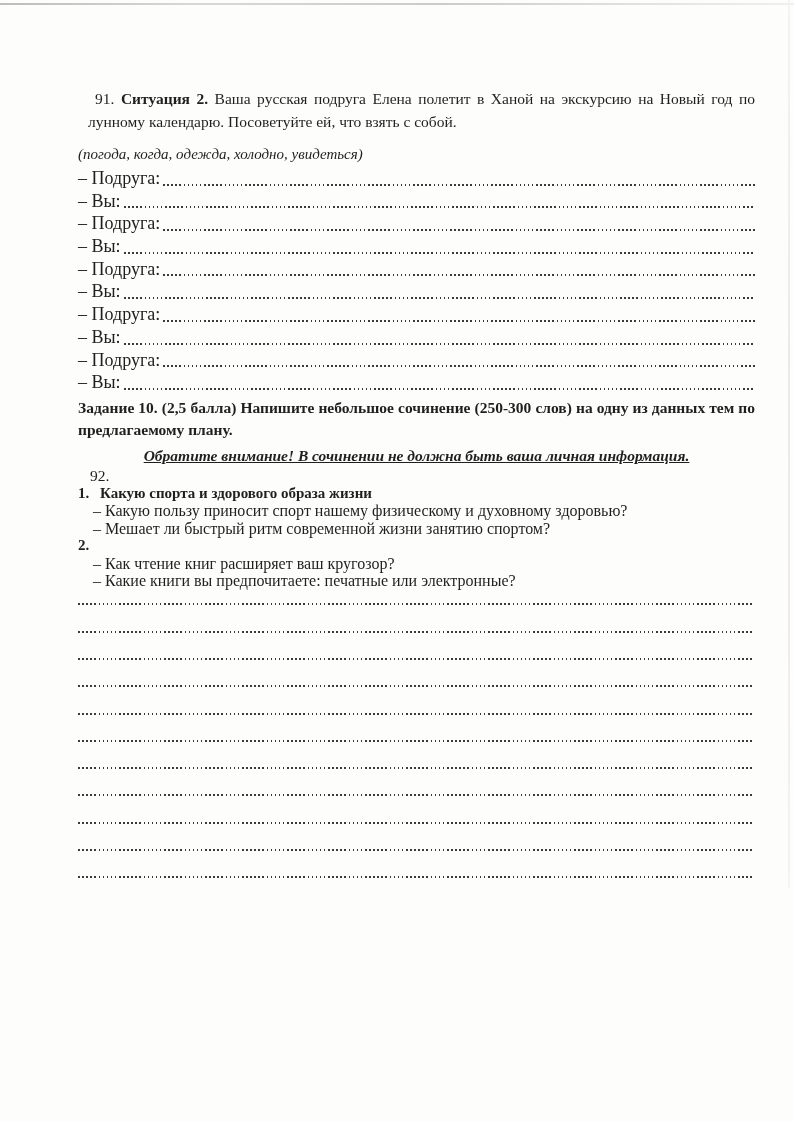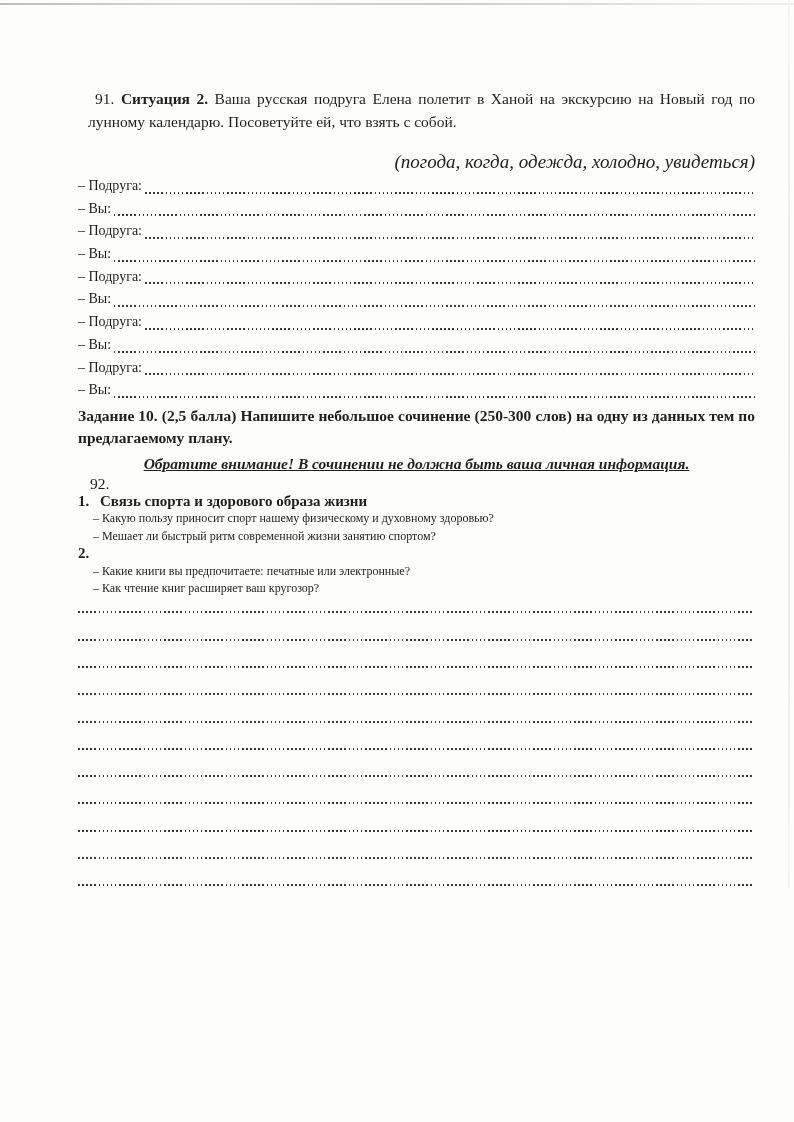--- a/index.html
+++ b/index.html
@@ -41,34 +41,34 @@
     width: 677px;
   }
   .para91 {
     margin: 0 0 0 10px;
     text-align: justify;
     text-indent: 7px;
     font-size: 15.5px;
     line-height: 22.5px;
   }
   .hint {
-    margin-top: 18px;
-    text-align: right;
+    margin-top: 10px;
+    text-align: left;
     font-style: italic;
-    font-size: 19px;
+    font-size: 15px;
     line-height: 22px;
   }
   .dialogue {
     margin-top: 2px;
   }
   .drow {
     display: flex;
     align-items: baseline;
     height: 22.7px;
-    font-size: 14px;
+    font-size: 18px;
     line-height: 22.7px;
   }
   .dlabel {
     white-space: pre;
     flex: 0 0 auto;
   }
   .leader {
     flex: 1 1 auto;
     position: relative;
     align-self: stretch;
@@ -108,21 +108,21 @@
     display: flex;
     font-weight: bold;
     font-size: 15px;
     line-height: 17.4px;
   }
   .tnum {
     flex: 0 0 22px;
   }
   .questions {
     margin-left: 15px;
-    font-size: 12px;
+    font-size: 16px;
     line-height: 17.4px;
   }
   .writing-lines {
     margin-top: 12px;
   }
   .write-line {
     position: relative;
     height: 27.3px;
   }
   .write-line::after {
@@ -201,34 +201,34 @@
     <p class="task10">Задание 10. (2,5 балла) Напишите небольшое сочинение (250-300 слов) на одну из данных тем по предлагаемому плану.</p>
 
     <p class="notice">Обратите внимание! В сочинении не должна быть ваша личная информация.</p>
 
     <div class="num92">92.</div>
 
     <div id="topics">
         <div class="topic">
           <div class="topic-head">
             <span class="tnum">1.</span>
-            <span>Связь спорта и здорового образа жизни</span>
+            <span>Какую спорта и здорового образа жизни</span>
           </div>
           <div class="questions">
             <div class="question">– Какую пользу приносит спорт нашему физическому и духовному здоровью?</div>
             <div class="question">– Мешает ли быстрый ритм современной жизни занятию спортом?</div>
           </div>
         </div>
         <div class="topic">
           <div class="topic-head">
             <span class="tnum">2.</span>
           </div>
           <div class="questions">
+            <div class="question">– Как чтение книг расширяет ваш кругозор?</div>
             <div class="question">– Какие книги вы предпочитаете: печатные или электронные?</div>
-            <div class="question">– Как чтение книг расширяет ваш кругозор?</div>
           </div>
         </div>
       </div>
 
     <div class="writing-lines" id="writing-lines">
         <div class="write-line"></div>
         <div class="write-line"></div>
         <div class="write-line"></div>
         <div class="write-line"></div>
         <div class="write-line"></div>

